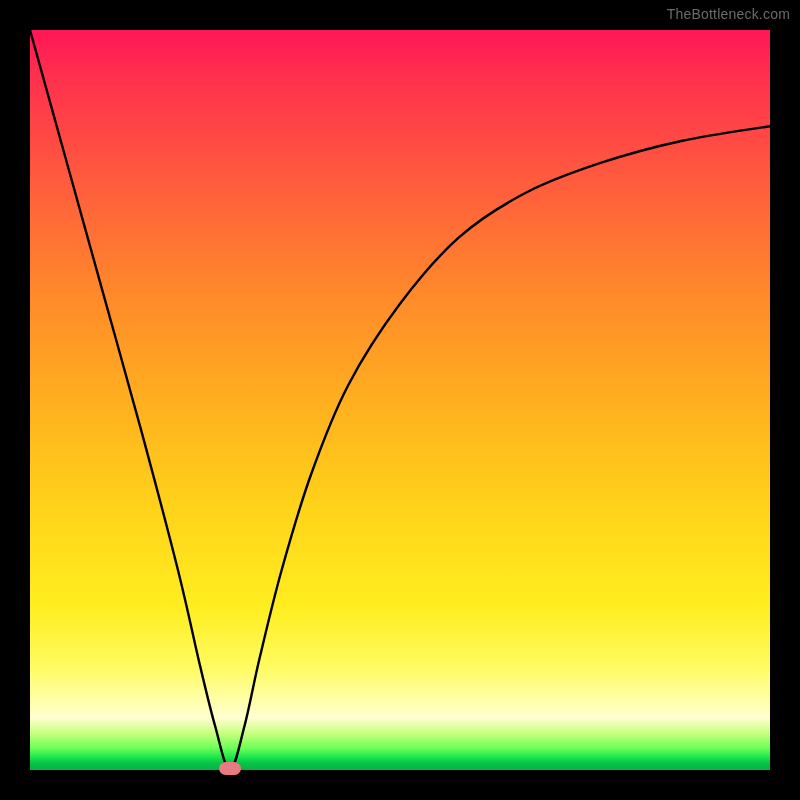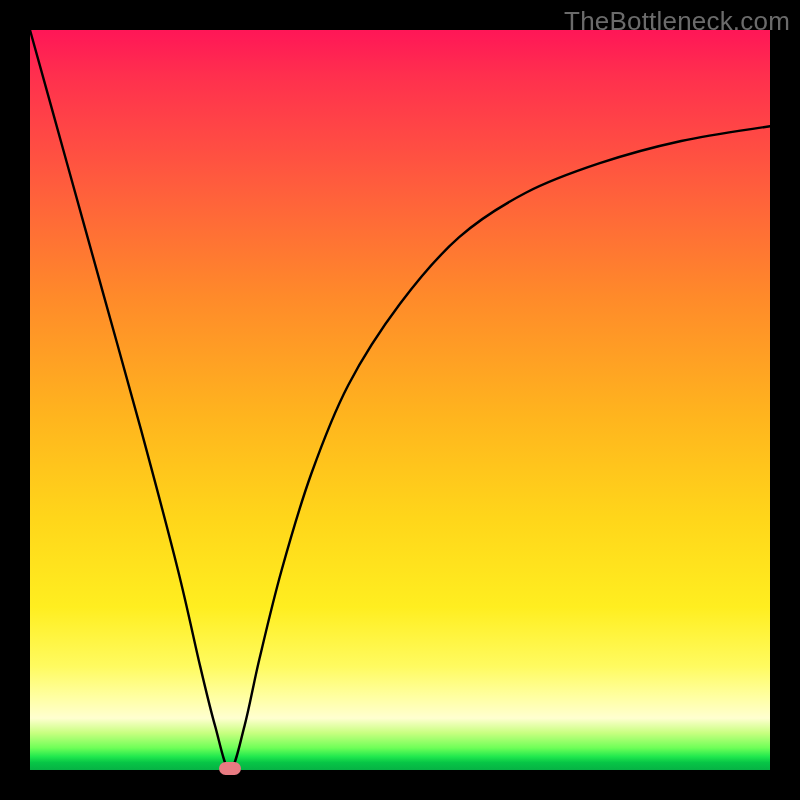--- a/index.html
+++ b/index.html
@@ -42,21 +42,21 @@
       #20e84e 98.2%,
       #07c546 99%,
       #06b244 100%
     );
   }
   .watermark {
     position: absolute;
     top: 6px;
     right: 10px;
     color: #6b6b6b;
-    font-size: 26px;
+    font-size: 14px;
     font-weight: 500;
     letter-spacing: 0.2px;
     user-select: none;
   }
   svg.curve {
     position: absolute;
     left: 0;
     top: 0;
     width: 740px;
     height: 740px;

